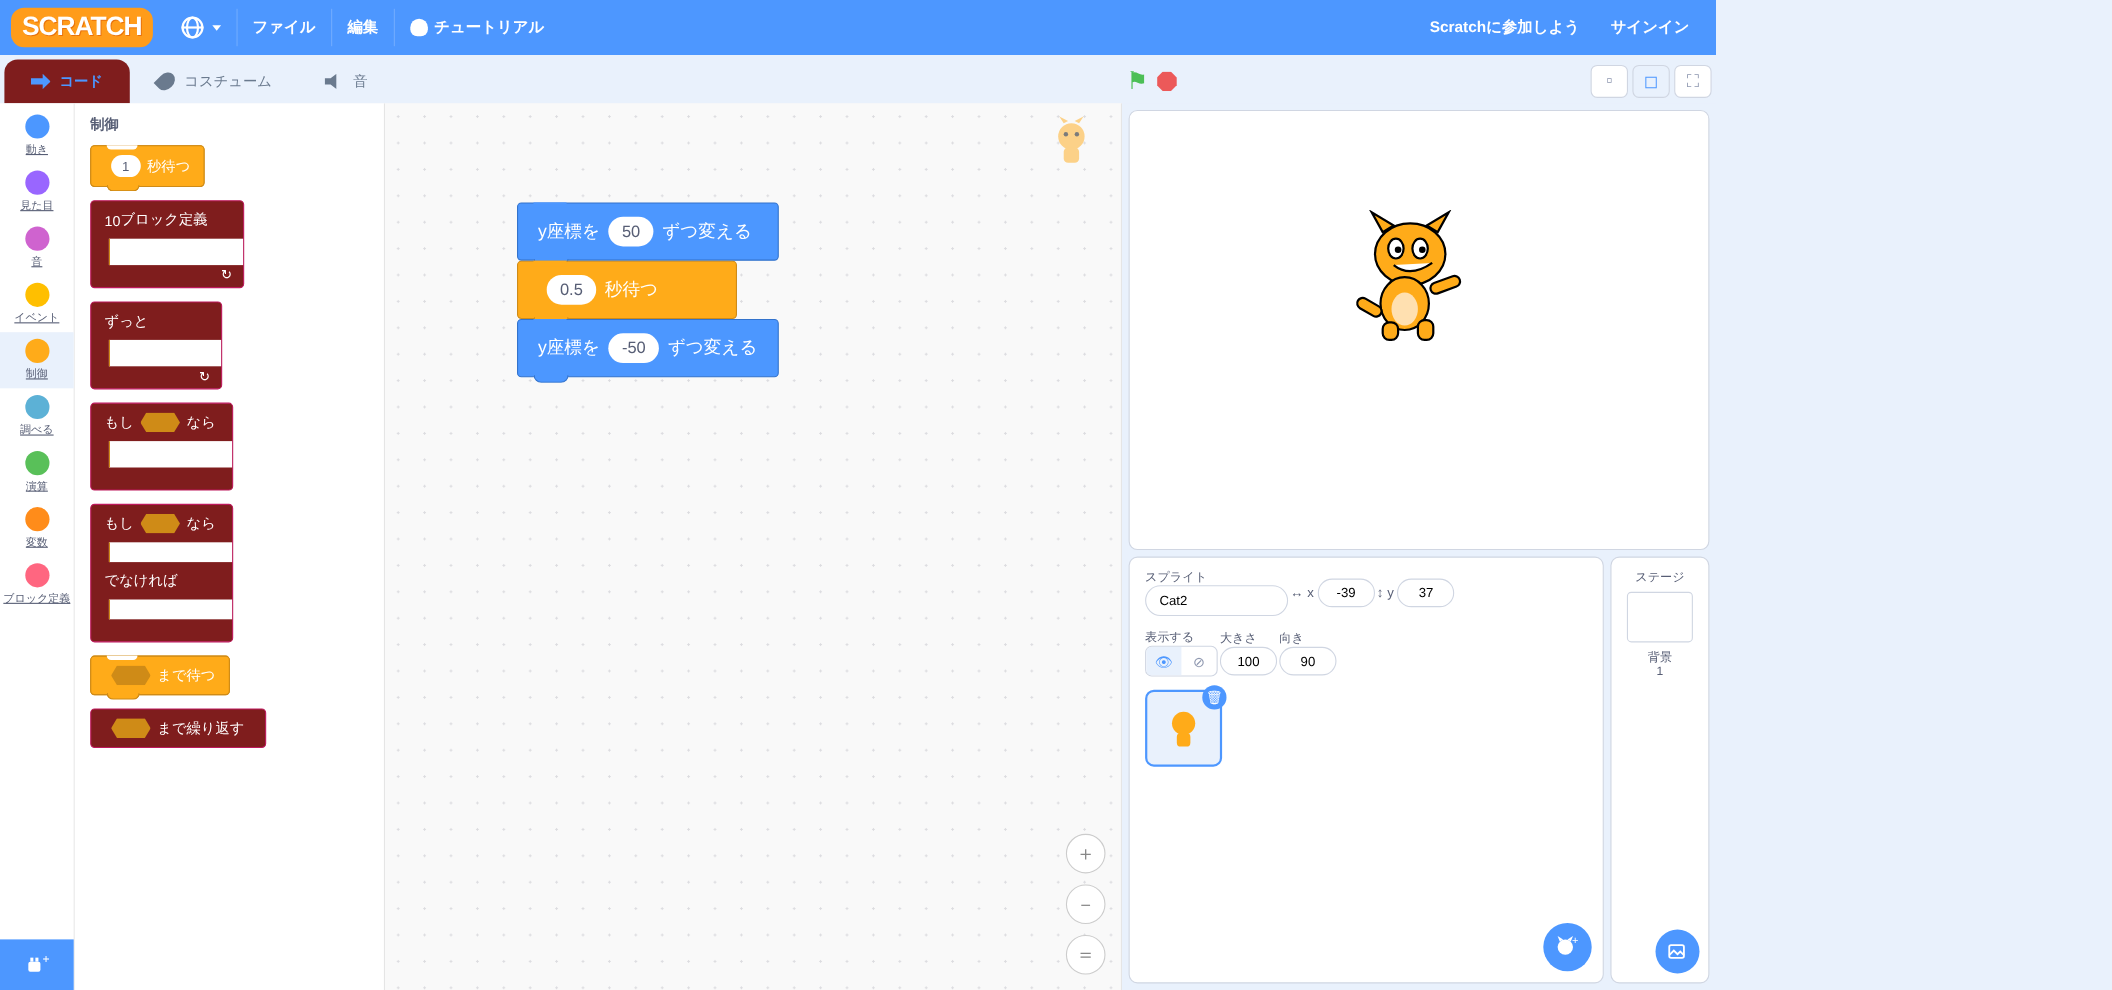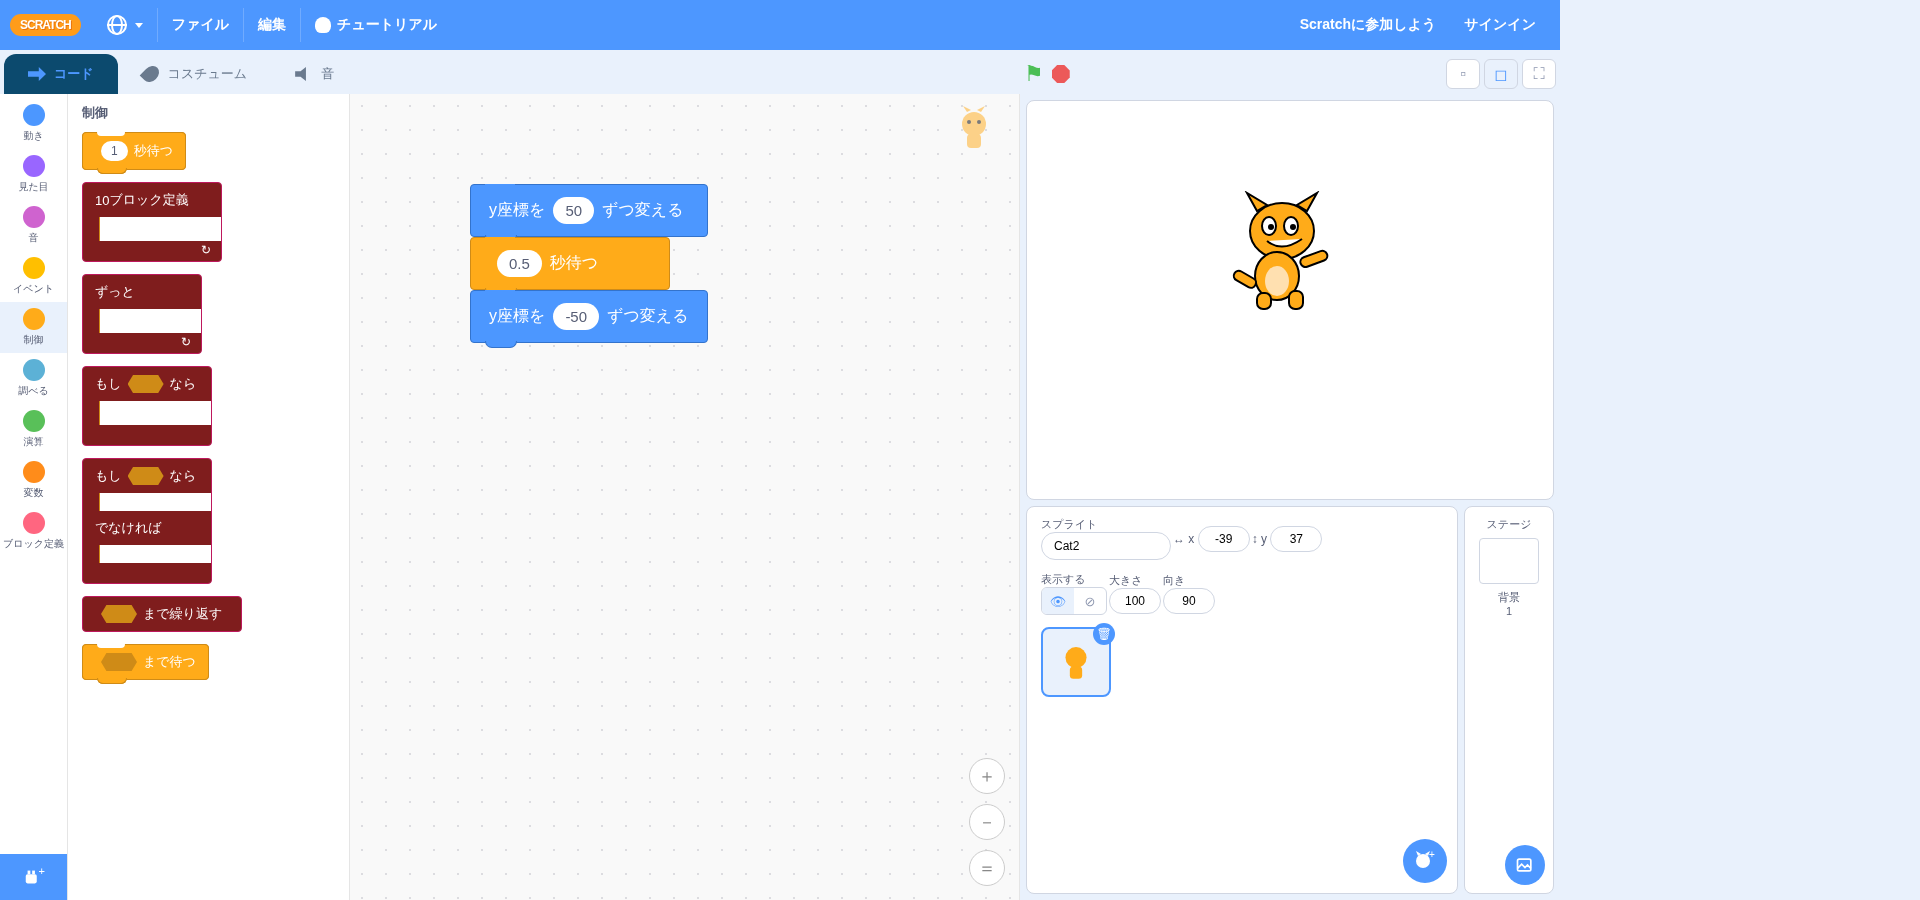--- a/index.html
+++ b/index.html
@@ -1,47 +1,47 @@
 <!DOCTYPE html>
 <html><head>
 <meta charset="utf-8">
 <style>
 * { box-sizing: border-box; margin: 0; padding: 0; font-family: "Helvetica Neue", Arial, sans-serif; }
 body { background: #e9f1fc; overflow: hidden; width: 1560px; height: 900px; }
 
 
 .menubar { background: #4d97ff; height: 50px; display: flex; align-items: center; padding: 0 10px; color: white; font-size: 14px; }
-.logo { font-family: "Arial Black", sans-serif; font-weight: 900; font-size: 12px; letter-spacing: -1px; color: white; padding: 2px 8px; border: 2px solid #ff9c1a; border-radius: 12px; background: #ff9c1a; margin-right: 12px; }
+.logo { font-family: "Arial Black", sans-serif; font-weight: 900; font-size: 24px; letter-spacing: -1px; color: white; padding: 2px 8px; border: 2px solid #ff9c1a; border-radius: 12px; background: #ff9c1a; margin-right: 12px; }
 .logo span { color: white; text-shadow: 1px 1px 0 #e8720b; }
 .menu-item { padding: 0 14px; height: 50px; display: flex; align-items: center; cursor: pointer; font-weight: 600; }
 .menu-divider { width: 1px; height: 34px; background: rgba(255,255,255,0.2); }
 .spacer { flex: 1; }
 .globe { width: 20px; height: 20px; border: 2px solid white; border-radius: 50%; position: relative; margin-right: 4px; }
 .globe::before { content: ""; position: absolute; left: 50%; top: -2px; bottom: -2px; width: 8px; border: 2px solid white; border-radius: 50%; transform: translateX(-50%); }
 .globe::after { content: ""; position: absolute; left: -2px; right: -2px; top: 50%; height: 0; border-top: 2px solid white; transform: translateY(-50%); }
 .bulb-icon { width: 16px; height: 16px; background: white; border-radius: 50% 50% 40% 40%; margin-right: 6px; }
 .caret { width: 0; height: 0; border-left: 4px solid transparent; border-right: 4px solid transparent; border-top: 5px solid white; margin-left: 4px; }
 
 
 .tabrow { height: 44px; background: #e9f1fc; display: flex; align-items: flex-end; padding-left: 4px; }
 .tab { height: 40px; padding: 0 24px; display: flex; align-items: center; font-size: 13px; color: #6a7a8e; border-radius: 12px 12px 0 0; cursor: pointer; }
-.tab.active { background: #0c4a6e; color: #4d97ff; font-weight: 600; }
+.tab.active { background: #7f1d1d; color: #4d97ff; font-weight: 600; }
 .tab .ticon { width: 18px; height: 14px; margin-right: 8px; }
 .code-icon { background: linear-gradient(#4d97ff,#4d97ff); clip-path: polygon(0 30%,60% 30%,60% 0,100% 50%,60% 100%,60% 70%,0 70%); }
 .brush-icon { width: 16px; height: 16px; border-radius: 0 50% 50% 50%; background: #6a7a8e; transform: rotate(-45deg); }
 .sound-icon { width: 16px; height: 14px; background: #6a7a8e; clip-path: polygon(0 30%,30% 30%,60% 0,60% 100%,30% 70%,0 70%); }
 
 
 .main { display: flex; height: calc(100% - 94px); }
 .left { display: flex; flex: 1; background: #f9f9f9; }
 .right { width: 540px; padding: 6px; display: flex; flex-direction: column; gap: 6px; }
 
 
 .cats { width: 68px; background: white; border-right: 1px solid #e5e5e5; padding-top: 4px; position: relative; }
-.cat { text-align: center; padding: 6px 0; cursor: pointer; font-size: 10px; color: #575e75; }
+.cat { text-align: center; padding: 6px 0; cursor: pointer; font-size: 10px; color: #575e75; text-decoration: underline; }
 .cat.active { background: #e9f1fc; }
 .cat .dot { width: 22px; height: 22px; border-radius: 50%; margin: 0 auto 3px; }
 .ext-btn { position: absolute; bottom: 0; left: 0; right: 0; height: 46px; background: #4d97ff; display: flex; align-items: center; justify-content: center; cursor: pointer; }
 .ext-btn svg { width: 22px; height: 22px; }
 
 
 .palette { width: 282px; background: white; border-right: 1px solid #e5e5e5; padding: 10px 14px; overflow: hidden; position: relative; }
 .palette h4 { font-size: 13px; color: #575e75; margin-bottom: 10px; font-weight: 600; }
 .pblock { margin-bottom: 12px; }
 .block { background: #ffab19; color: white; font-size: 13px; display: inline-flex; align-items: center; padding: 8px 12px; position: relative; filter: drop-shadow(0 0 0 #cf8b17); border: 1px solid #cf8b17; }
@@ -256,33 +256,33 @@
             </div>
             <div class="cmid" style="height:18px;"></div>
             <div class="ctop">
               <span>でなければ</span>
             </div>
             <div class="cmid" style="height:18px;"></div>
             <div class="cbot"></div>
           </div>
         </div>
 
-      <div class="pblock">
-          <div class="cblock" style="width:160px;">
-            <div class="ctop">
-              <div class="hexslot"></div>
-              <span>まで繰り返す</span>
-            </div>
-          </div>
-        </div>
-
       <div class="pblock"><div class="block stack">
             <div class="hexslot"></div>
             <span>まで待つ</span>
           </div></div>
+
+      <div class="pblock">
+          <div class="cblock" style="width:160px;">
+            <div class="ctop">
+              <div class="hexslot"></div>
+              <span>まで繰り返す</span>
+            </div>
+          </div>
+        </div>
     </div>
 
     <div class="workspace">
       <div class="ws-cat">
         <svg width="50" height="50" viewBox="0 0 50 50">
             <circle cx="25" cy="20" r="12" fill="#ffab19"></circle>
             <circle cx="20" cy="18" r="2" fill="#000"></circle>
             <circle cx="30" cy="18" r="2" fill="#000"></circle>
             <path d="M18 8 L14 2 L22 6 Z" fill="#ffab19"></path>
             <path d="M32 8 L36 2 L28 6 Z" fill="#ffab19"></path>

